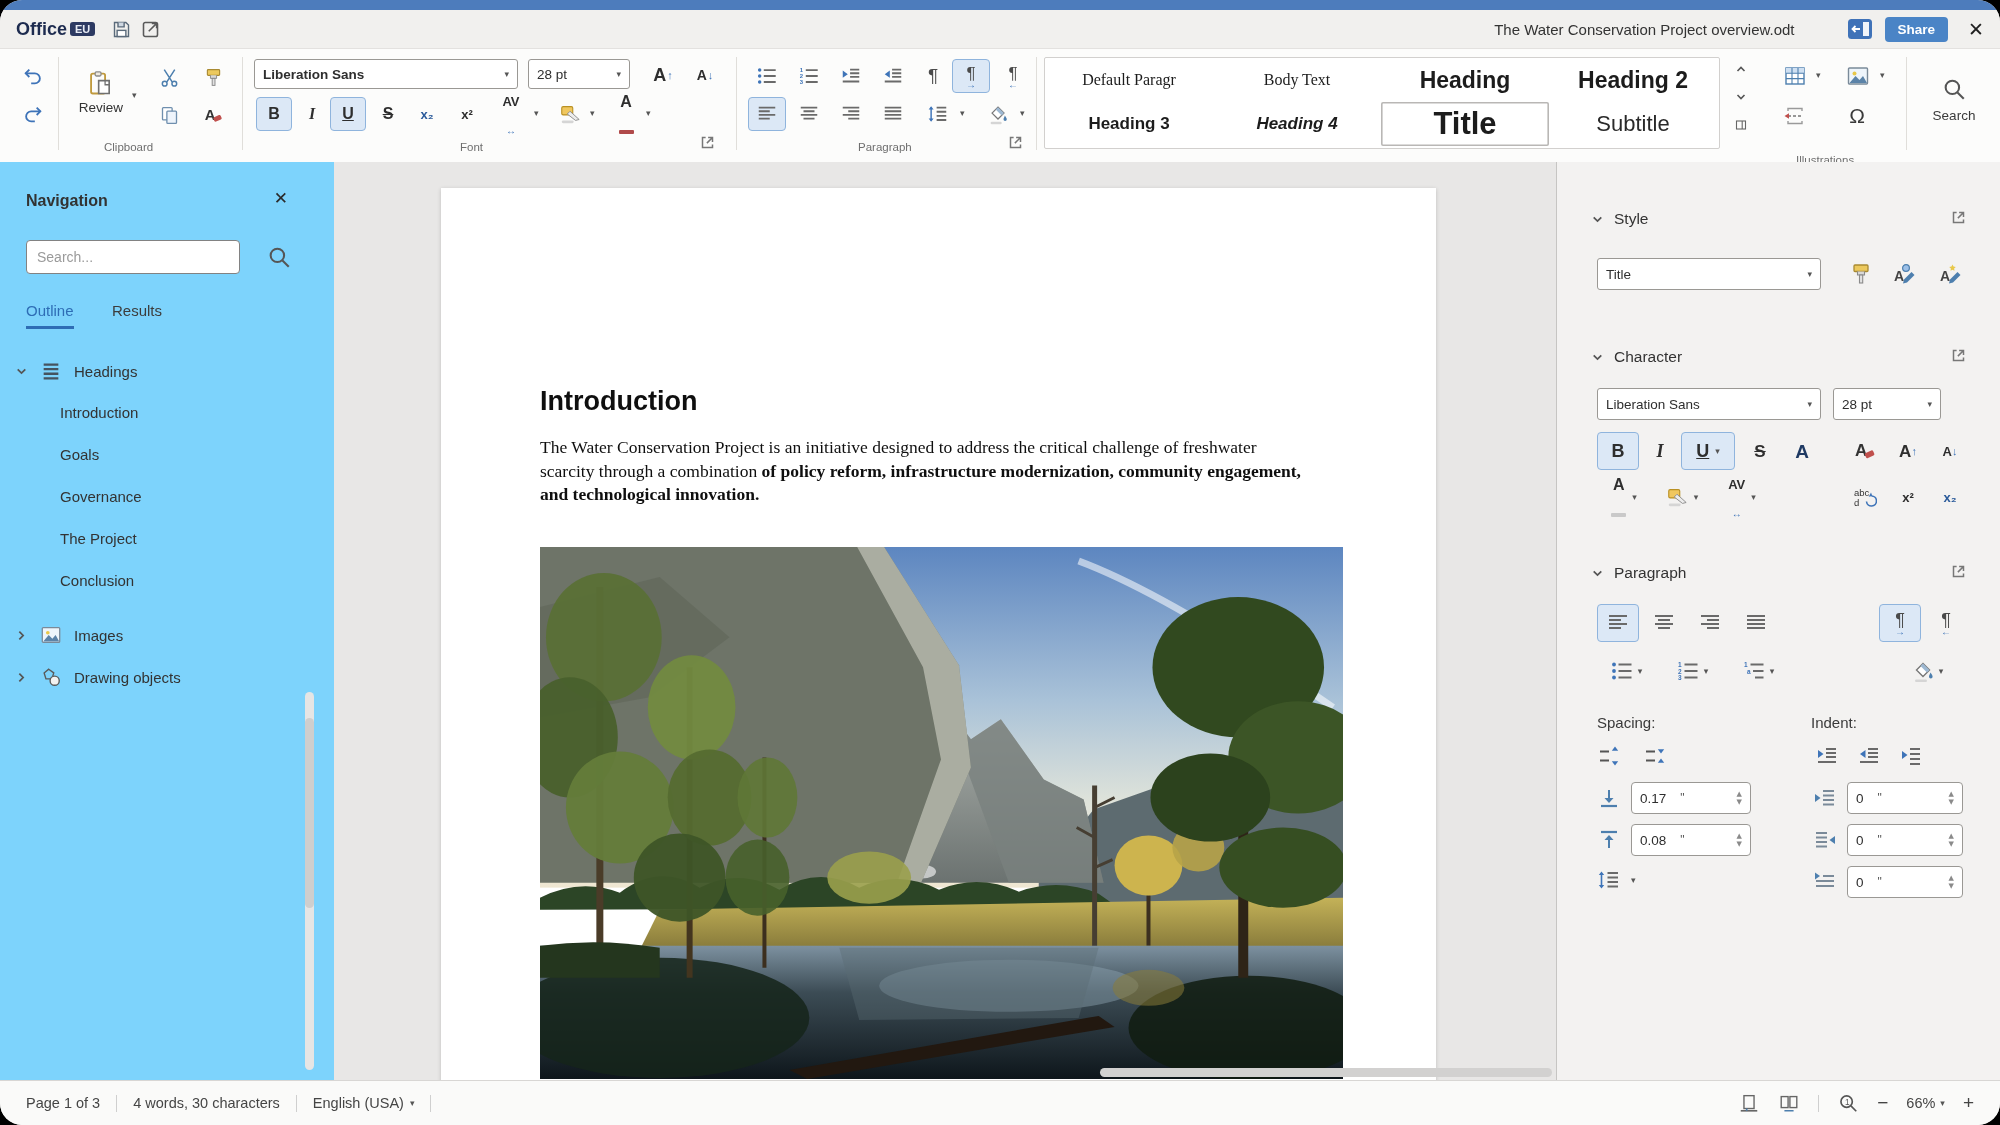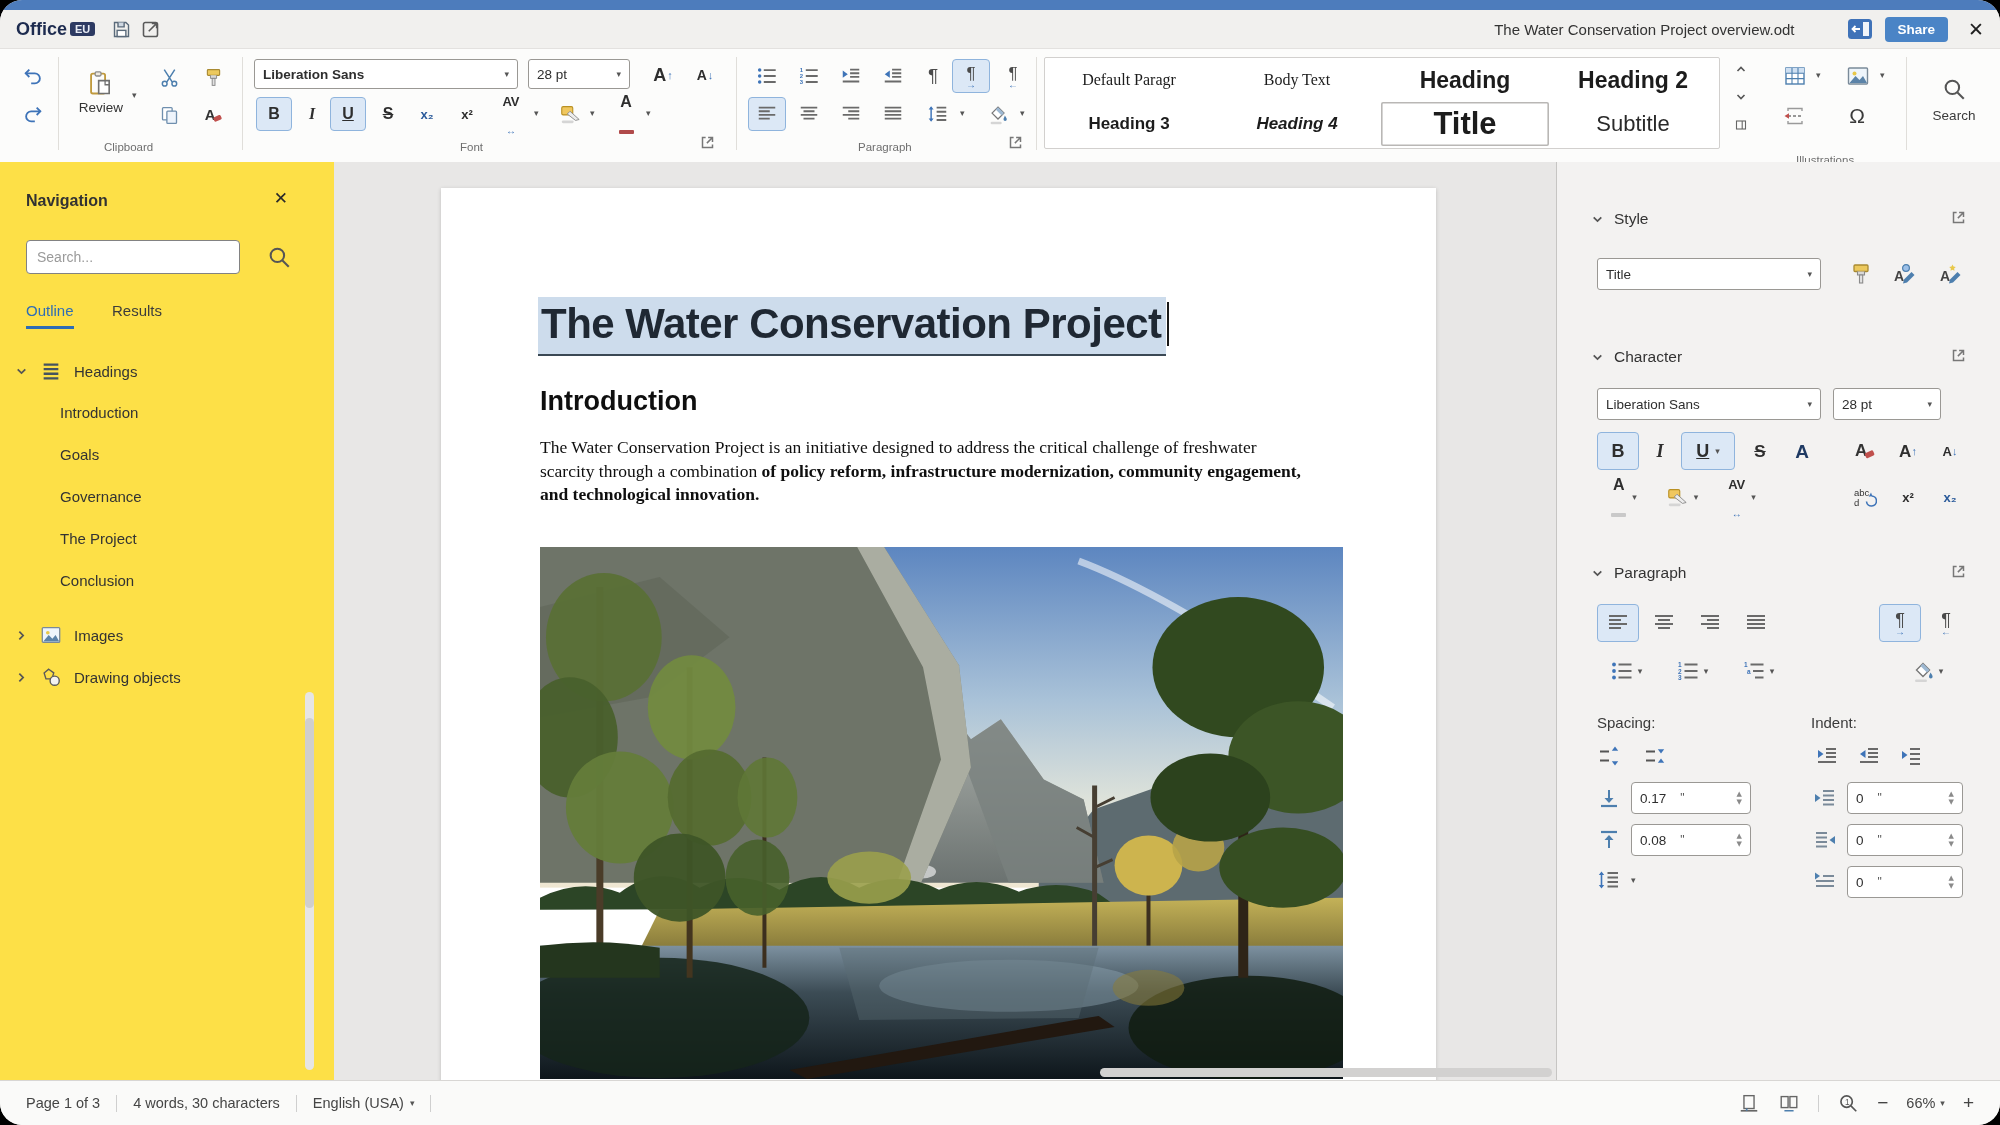--- a/index.html
+++ b/index.html
@@ -39,21 +39,21 @@
   .gallery{position:absolute;background:#fff;border:1px solid #d2d0ce;border-radius:2px;display:grid;grid-template-columns:repeat(4,168px);grid-auto-rows:44px;overflow:hidden;}
   .gcell{display:flex;align-items:center;justify-content:center;color:#1c1c1c;overflow:hidden;white-space:nowrap;position:relative;}
   .gser{font-family:"Liberation Serif","DejaVu Serif",serif;font-size:16px;}
   .gh{font-weight:700;font-size:23px;}
   .gh3{font-weight:700;font-size:17px;}
   .gh4{font-weight:700;font-style:italic;font-size:17px;}
   .gtitle{font-weight:700;font-size:31px;}
   .gsub{font-weight:400;font-size:22px;color:#2a2a2a;}
   .gsel{box-shadow:inset 0 0 0 1.6px #b9b7b5;border-radius:2px;}
   
-  .nav{position:absolute;top:162px;left:0;width:334px;bottom:45px;background:#fde047;}
+  .nav{position:absolute;top:162px;left:0;width:334px;bottom:45px;background:#7dd3fc;}
   .nav-title{position:absolute;left:26px;top:30px;font-size:16px;font-weight:700;color:#323232;}
   .nav-close{position:absolute;right:46px;top:26px;font-size:17px;color:#2a2a2a;}
   .nav-search{position:absolute;left:26px;top:78px;width:214px;height:34px;border:1px solid #828282;border-radius:4px;background:#fff;font-size:14px;color:#333;padding:0 10px;box-sizing:border-box;outline:none;font-family:inherit;}
   .nav-search::placeholder{color:#9a9a9a;}
   .nav-mag{position:absolute;left:266px;top:82px;width:26px;height:26px;}
   .nav-tab{position:absolute;top:140px;font-size:15px;color:#3c3c3c;padding-bottom:7px;}
   .nav-tab.act{color:#2e6db5;border-bottom:3px solid #2e6db5;}
   .trow{position:absolute;display:flex;align-items:center;gap:12px;font-size:15px;color:#333;}
   .chev{width:13px;height:13px;}
   .tic{width:22px;height:22px;}
@@ -537,21 +537,20 @@
         </span>
       <span>Drawing objects</span>
     </div>
     <div class="nav-sb">
         <div class="thumb"></div>
       </div>
   </div>
 
   <div class="doc">
     <div class="page">
-      <div class="dtitle"><span class="hl">The Water Conservation Project</span><span class="caret-bar"></span></div>
       <div class="dh2">Introduction</div>
       <div class="dpara"><span>The Water Conservation Project is an initiative designed to address the critical challenge of freshwater scarcity through a combination </span><b>of policy reform, infrastructure modernization, community engagement, and technological innovation.</b></div>
       <div class="dimg">
         <svg viewBox="0 0 805 531" preserveAspectRatio="none">
           <defs>
             <linearGradient id="sky" x1="0" y1="0" x2="0" y2="1">
               <stop offset="0" stop-color="#5d86c0"></stop>
                 <stop offset=".45" stop-color="#a9c2d8"></stop>
                 <stop offset=".75" stop-color="#dfe3da"></stop>
                 <stop offset="1" stop-color="#efe7d2"></stop>

